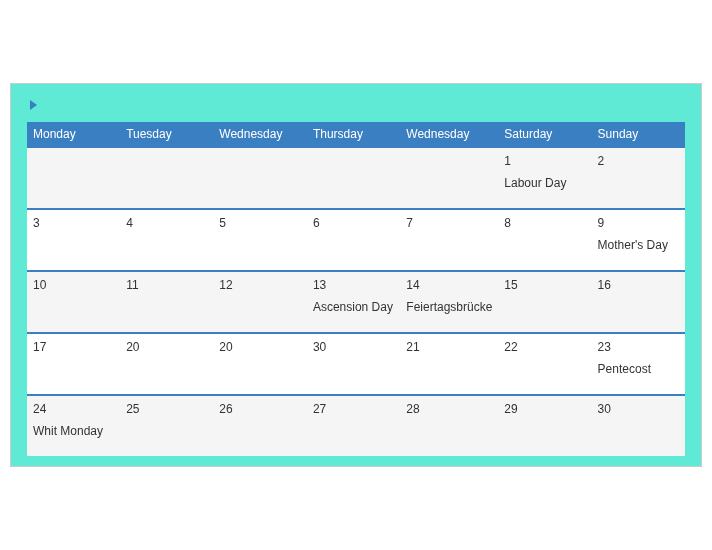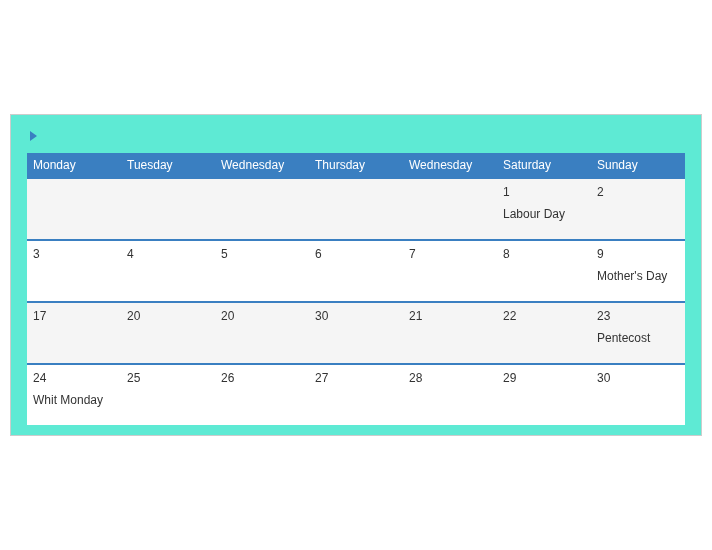--- a/index.html
+++ b/index.html
@@ -172,20 +172,45 @@
           <td>
             <span class="day-num">8</span>
           </td>
           <td>
             <span class="day-num">9</span>
             <span class="day-event">Mother's Day</span>
           </td>
         </tr>
         <tr>
           <td>
+            <span class="day-num">10</span>
+          </td>
+          <td>
+            <span class="day-num">11</span>
+          </td>
+          <td>
+            <span class="day-num">12</span>
+          </td>
+          <td>
+            <span class="day-num">13</span>
+            <span class="day-event">Ascension Day</span>
+          </td>
+          <td>
+            <span class="day-num">14</span>
+            <span class="day-event">Feiertagsbrücke</span>
+          </td>
+          <td>
+            <span class="day-num">15</span>
+          </td>
+          <td>
+            <span class="day-num">16</span>
+          </td>
+        </tr>
+        <tr>
+          <td>
             <span class="day-num">17</span>
           </td>
           <td>
             <span class="day-num">20</span>
           </td>
           <td>
             <span class="day-num">20</span>
           </td>
           <td>
             <span class="day-num">30</span>

